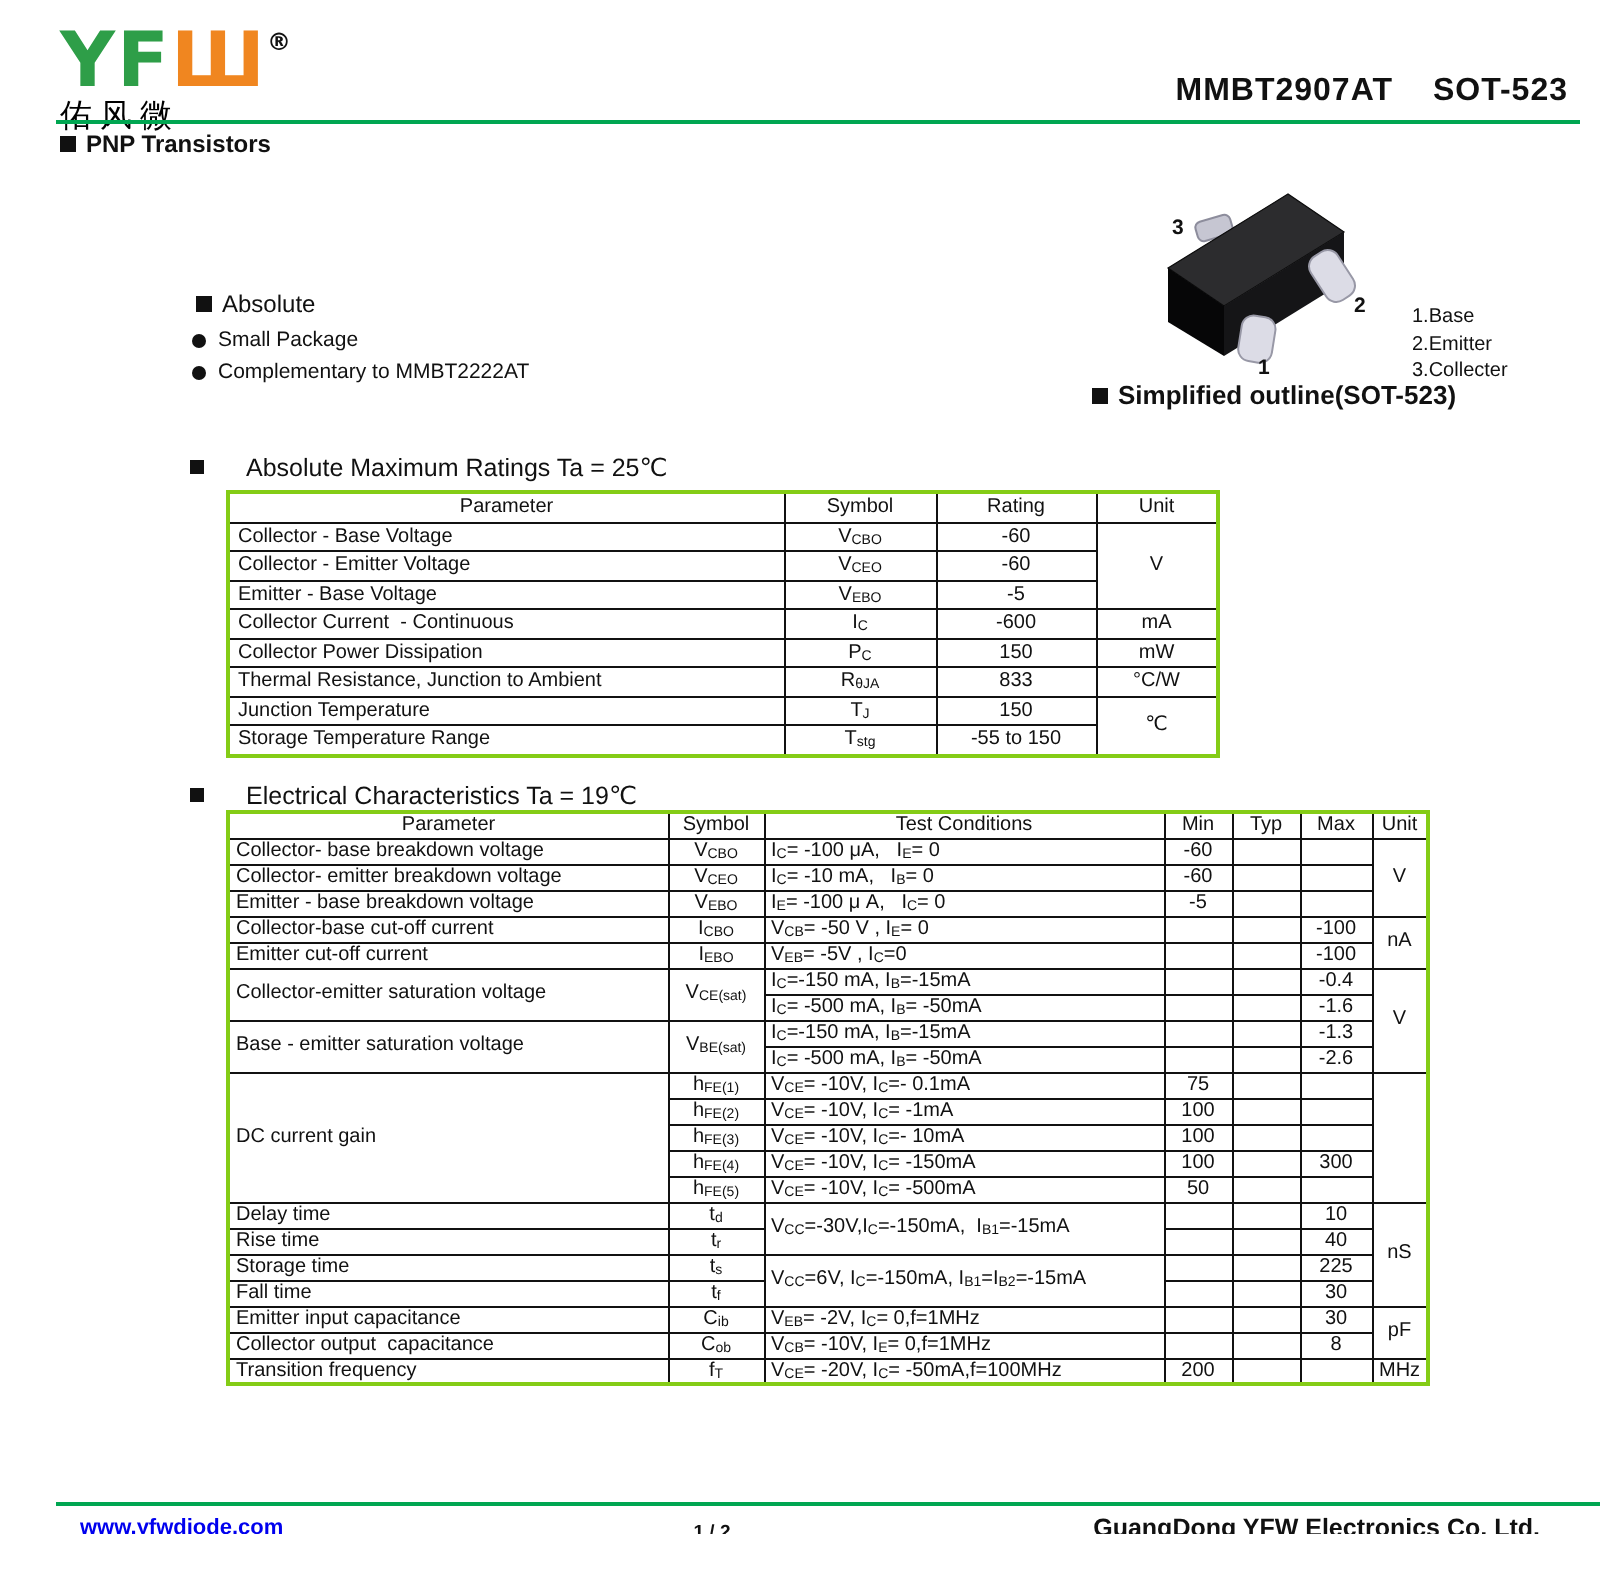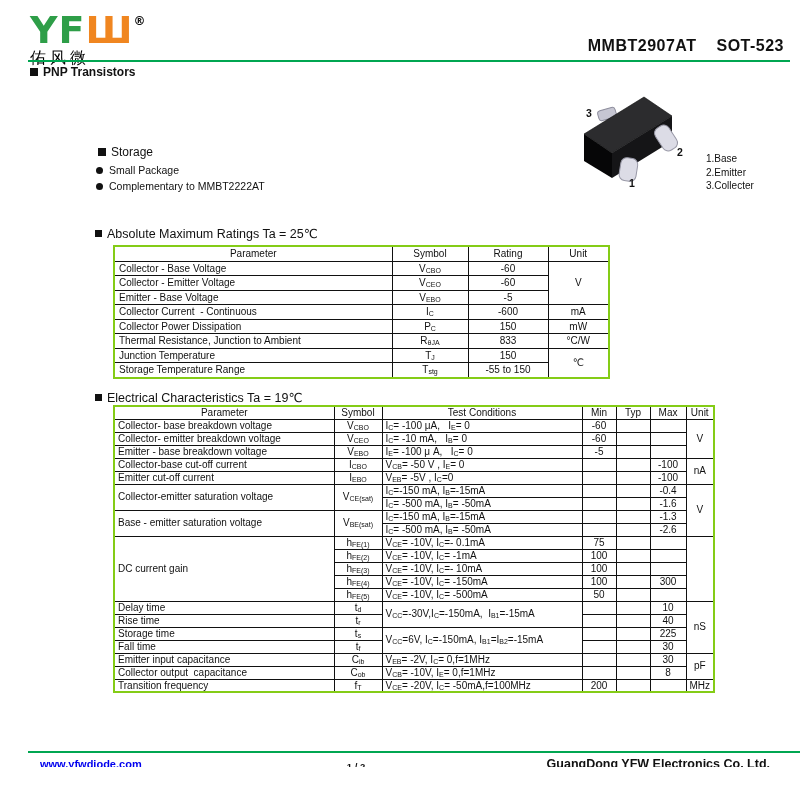--- a/index.html
+++ b/index.html
@@ -26,21 +26,21 @@
   
   .features { position:absolute; left:98px; top:145px; }
   .features-title { font-size:12px; display:flex; align-items:center; margin-bottom:5px; }
   .feature-item { font-size:10.5px; display:flex; align-items:center; margin:3px 0 0 -2px; line-height:13px; }
   .dot { display:inline-block; width:7px; height:7px; border-radius:50%; background:#111; margin-right:6px; flex:0 0 auto; }
   
   .fig { position:absolute; left:572px; top:84px; width:130px; height:108px; }
   .pin-legend { position:absolute; left:706px; top:152px; font-size:10px; line-height:13.5px; }
   .outline-caption { position:absolute; left:546px; top:190px; font-size:13px; font-weight:bold; display:flex; align-items:center; }
   
-  .section-title { position:absolute; font-size:12.5px; display:flex; align-items:center; }
+  .section-title { position:absolute; font-size:12.5px; display:flex; align-items:center;gap:16px; }
   .title-amr { left:95px; top:226px; }
   .title-ec  { left:95px; top:390px; }
   
   table { border-collapse:collapse; table-layout:fixed; position:absolute; background:#fff; }
   td, th { border:1px solid #111; font-size:10px; font-weight:400; text-align:center; vertical-align:middle; padding:1px 3px; overflow:hidden; line-height:11.5px; }
   table { border:2px solid #84cc16; }
   .pl { text-align:left; padding-left:4px; white-space:pre-wrap; }
   .tc { text-align:left; padding-left:6px; white-space:pre-wrap; }
   sub { font-size:7px; line-height:0; vertical-align:-1px; letter-spacing:0; }
   .amr { left:113px; top:245px; width:495px; }
@@ -67,21 +67,21 @@
   </div>
   <div class="rule rule-top"></div>
   <div class="pnp-title">
     <span class="sq"></span>
     <span>PNP Transistors</span>
   </div>
 
   <div class="features">
     <div class="features-title">
       <span class="sq"></span>
-      <span>Storage</span>
+      <span>Absolute</span>
     </div>
     <div class="feature-item">
       <span class="dot"></span>
       <span>Small Package</span>
     </div>
     <div class="feature-item">
       <span class="dot"></span>
       <span>Complementary to MMBT2222AT</span>
     </div>
   </div>
@@ -94,20 +94,24 @@
     <rect x="48" y="74" width="17" height="23" rx="6" fill="#dcdce6" stroke="#9898a6" stroke-width="1" transform="rotate(9 56 85)"></rect>
     <rect x="86" y="41" width="16" height="26" rx="6" fill="#dcdce6" stroke="#9898a6" stroke-width="1" transform="rotate(-33 94 54)"></rect>
     <text x="14" y="33" font-size="10.5" font-weight="bold" fill="#111">3</text>
     <text x="105" y="72" font-size="10.5" font-weight="bold" fill="#111">2</text>
     <text x="57" y="103" font-size="10.5" font-weight="bold" fill="#111">1</text>
   </svg>
   <div class="pin-legend">
     <div>1.Base</div>
     <div>2.Emitter</div>
     <div>3.Collecter</div>
+  </div>
+  <div class="outline-caption">
+    <span class="sq"></span>
+    <span>Simplified outline(SOT-523)</span>
   </div>
 
   <div class="section-title title-amr">
     <span class="sq sq-sm"></span>
     <span>Absolute Maximum Ratings Ta = 25℃</span>
   </div>
   <table class="amr">
     <colgroup>
         <col style="width:278px">
         <col style="width:76px">

